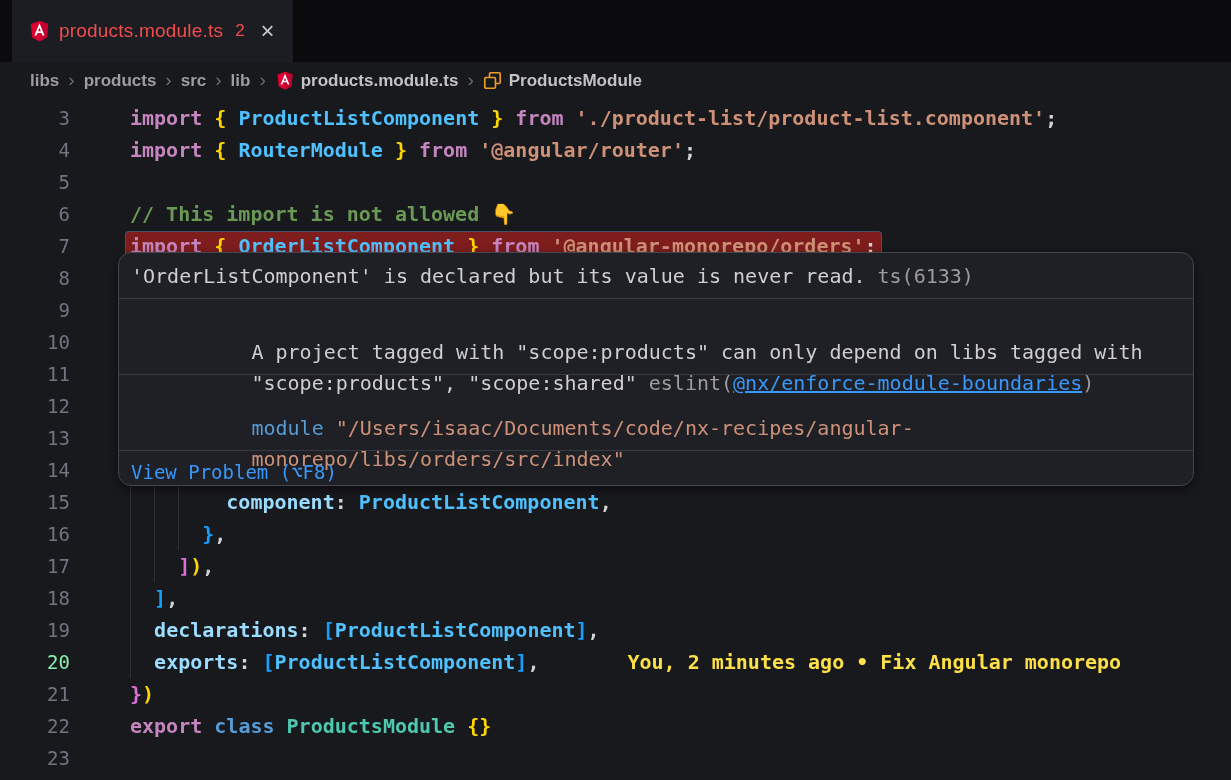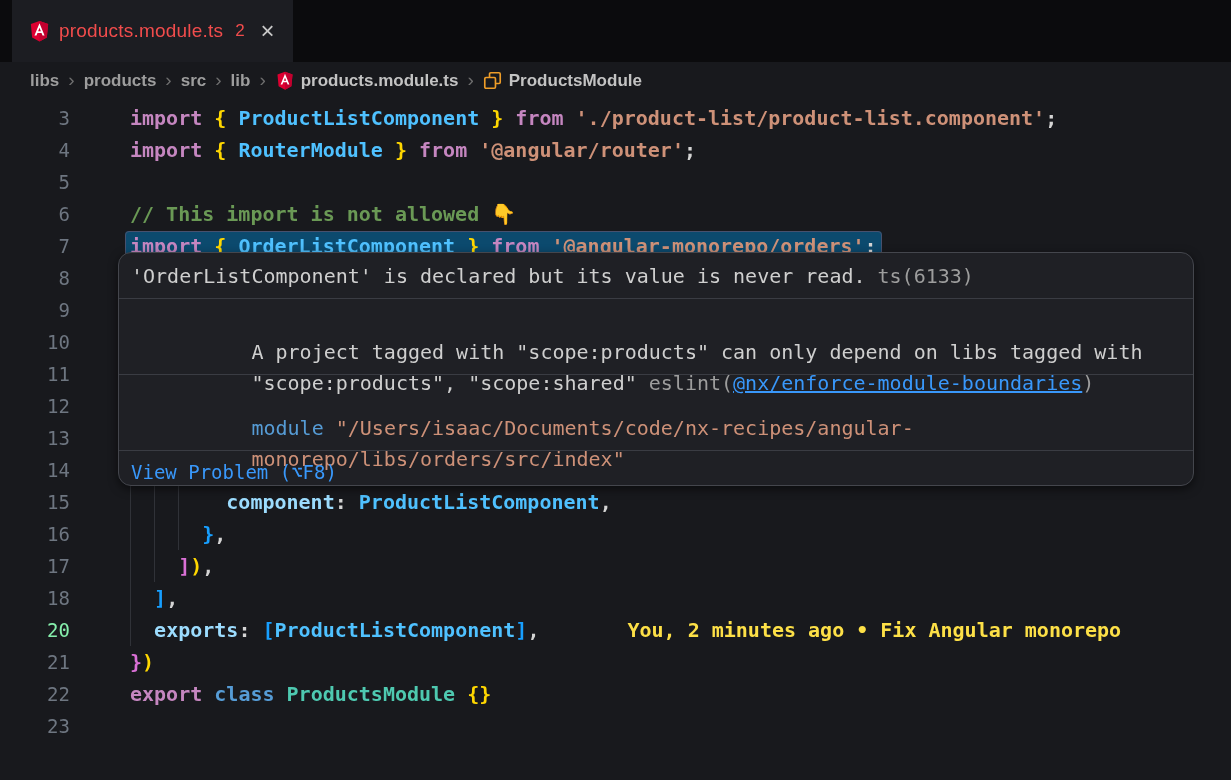--- a/index.html
+++ b/index.html
@@ -54,21 +54,21 @@
   .tk-prop{color:#9cdcfe;}
   .tk-str{color:#ce9178;}
   .tk-cmt{color:#6a9955;}
   .tk-pun{color:#d4d4d4;}
   .tk-b1{color:#ffd700;}
   .tk-b2{color:#da70d6;}
   .tk-b3{color:#179fff;}
   .tk-emoji{color:#f5c842;}
   .blame{color:#fde047;margin-left:88px;}
   .err-wrap{
-    background:#0c4a6e;border:1px solid #47516e;border-radius:4px;
+    background:#7f1d1d;border:1px solid #47516e;border-radius:4px;
     padding:2px 4px;margin:0 -5px;
     text-decoration-line:underline;text-decoration-style:wavy;
     text-decoration-color:var(--error_red,#f14c4c);
     text-decoration-thickness:1.5px;text-underline-offset:4px;
   }
   
   .hover-popup{
     position:absolute;left:118px;top:152px;width:1076px;height:234px;
     background:#1f2025;border:1px solid #44464d;border-radius:13px;
     box-shadow:0 3px 10px rgba(0,0,0,.55);
@@ -145,20 +145,21 @@
         <div class="code-row"><span class="gutter">9</span><span class="line-content"><span class="indent-guide" style="left: 0px;"></span></span></div>
         <div class="code-row"><span class="gutter">10</span><span class="line-content"><span class="indent-guide" style="left: 0px;"></span></span></div>
         <div class="code-row"><span class="gutter">11</span><span class="line-content"><span class="indent-guide" style="left: 0px;"></span></span></div>
         <div class="code-row"><span class="gutter">12</span><span class="line-content"><span class="indent-guide" style="left: 0px;"></span></span></div>
         <div class="code-row"><span class="gutter">13</span><span class="line-content"><span class="indent-guide" style="left: 0px;"></span></span></div>
         <div class="code-row"><span class="gutter">14</span><span class="line-content"><span class="indent-guide" style="left: 0px;"></span></span></div>
         <div class="code-row"><span class="gutter">15</span><span class="line-content"><span class="indent-guide" style="left: 0px;"></span><span class="indent-guide" style="left: 24px;"></span><span class="indent-guide" style="left: 48px;"></span><span class="tk-ws">        </span><span class="tk-prop">component</span><span class="tk-pun">: </span><span class="tk-cls">ProductListComponent</span><span class="tk-pun">,</span></span></div>
         <div class="code-row"><span class="gutter">16</span><span class="line-content"><span class="indent-guide" style="left: 0px;"></span><span class="indent-guide" style="left: 24px;"></span><span class="indent-guide" style="left: 48px;"></span><span class="tk-ws">      </span><span class="tk-b3">}</span><span class="tk-pun">,</span></span></div>
         <div class="code-row"><span class="gutter">17</span><span class="line-content"><span class="indent-guide" style="left: 0px;"></span><span class="indent-guide" style="left: 24px;"></span><span class="tk-ws">    </span><span class="tk-b2">]</span><span class="tk-b1">)</span><span class="tk-pun">,</span></span></div>
         <div class="code-row"><span class="gutter">18</span><span class="line-content"><span class="indent-guide" style="left: 0px;"></span><span class="tk-ws">  </span><span class="tk-b3">]</span><span class="tk-pun">,</span></span></div>
+        <div class="code-row"><span class="gutter">19</span><span class="line-content"><span class="indent-guide" style="left: 0px;"></span><span class="tk-ws">  </span><span class="tk-prop">declarations</span><span class="tk-pun">: </span><span class="tk-b3">[</span><span class="tk-cls">ProductListComponent</span><span class="tk-b3">]</span><span class="tk-pun">,</span></span></div>
         <div class="code-row active"><span class="gutter">20</span><span class="line-content"><span class="indent-guide" style="left: 0px;"></span><span class="tk-ws">  </span><span class="tk-prop">exports</span><span class="tk-pun">: </span><span class="tk-b3">[</span><span class="tk-cls">ProductListComponent</span><span class="tk-b3">]</span><span class="tk-pun">,</span><span class="blame">You, 2 minutes ago • Fix Angular monorepo</span></span></div>
         <div class="code-row"><span class="gutter">21</span><span class="line-content"><span class="tk-b2">}</span><span class="tk-b1">)</span></span></div>
         <div class="code-row"><span class="gutter">22</span><span class="line-content"><span class="tk-kw">export </span><span class="tk-kw2">class </span><span class="tk-type">ProductsModule </span><span class="tk-b1">{}</span></span></div>
         <div class="code-row"><span class="gutter">23</span><span class="line-content"></span></div>
       </div>
 
     <div class="hover-popup">
       <div class="popup-section sec1">
         <span>'OrderListComponent' is declared but its value is never read.</span>
         <span class="dim">ts(6133)</span>

